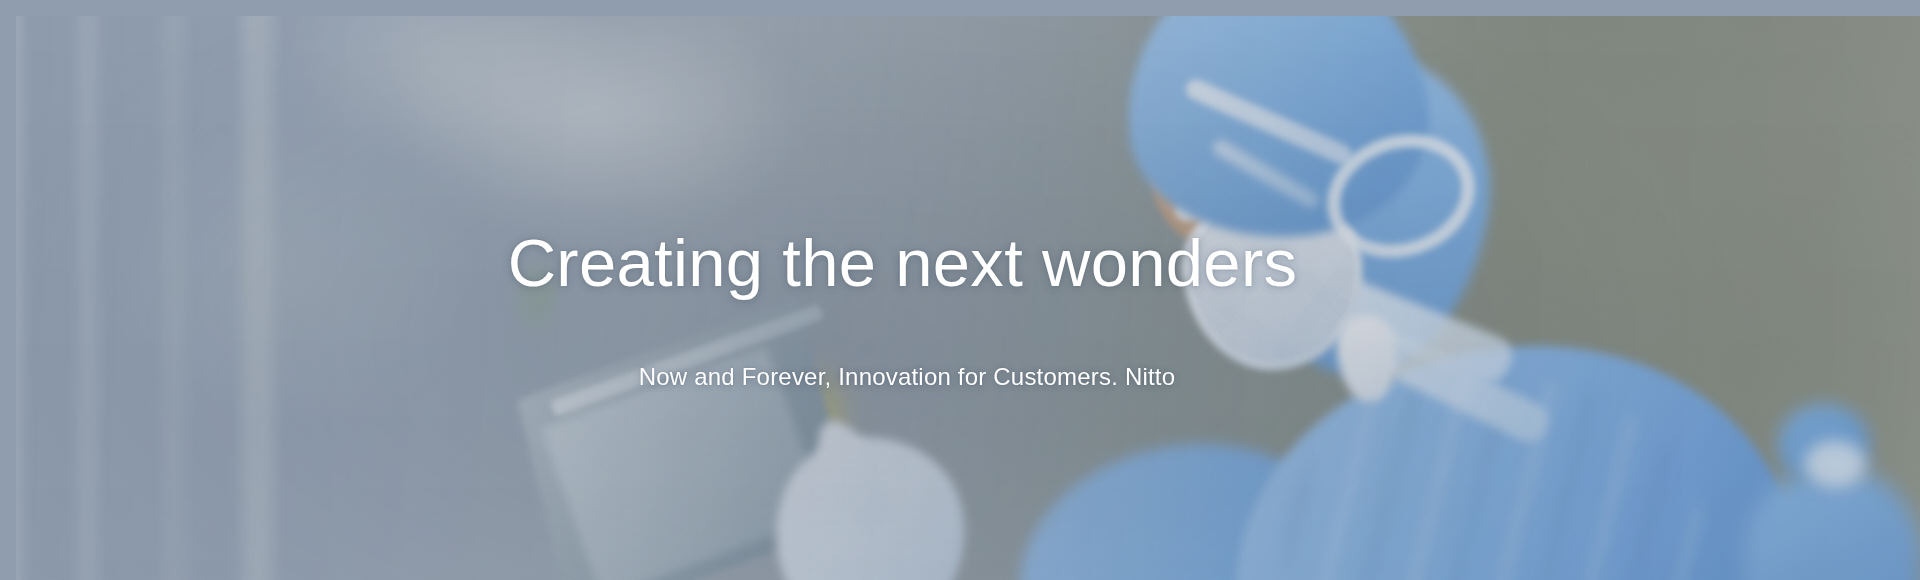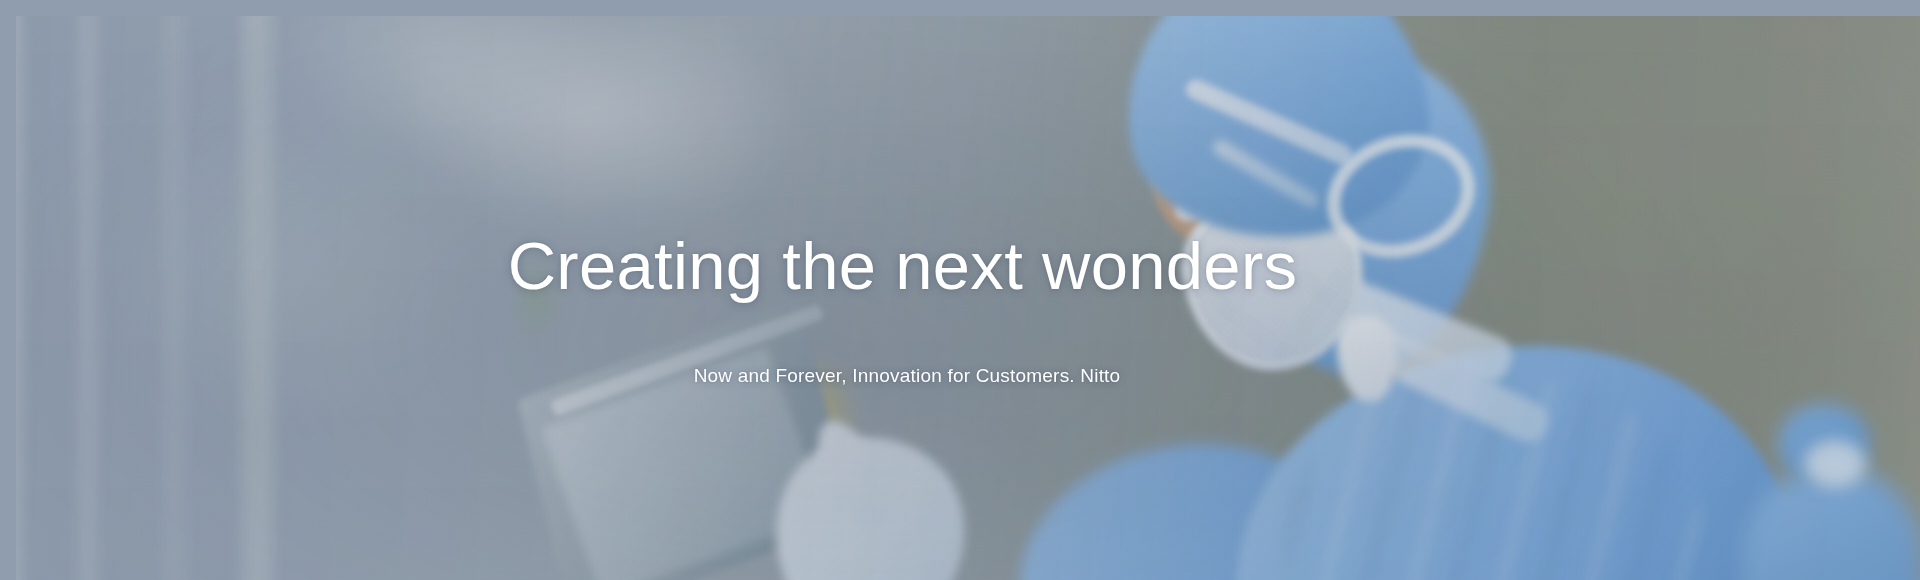--- a/index.html
+++ b/index.html
@@ -418,21 +418,21 @@
     line-height:1.30;
     letter-spacing:0.3px;
     text-shadow:0 1px 9px rgba(40,56,78,0.30), 0 0 2px rgba(40,56,78,0.18);
     white-space:nowrap;
   }
   .hero-title .line { display:block; }
   .hero-sub {
     margin-top:30px;
     color:#ffffff;
     font-family:"Liberation Sans", sans-serif;
-    font-size:19px;
+    font-size:24px;
     font-weight:400;
     letter-spacing:0.2px;
     line-height:1.4;
     text-shadow:0 1px 7px rgba(40,56,78,0.34), 0 0 2px rgba(40,56,78,0.20);
     white-space:nowrap;
     margin-left:9px;
   }
 </style>
 </head>
 <body>

